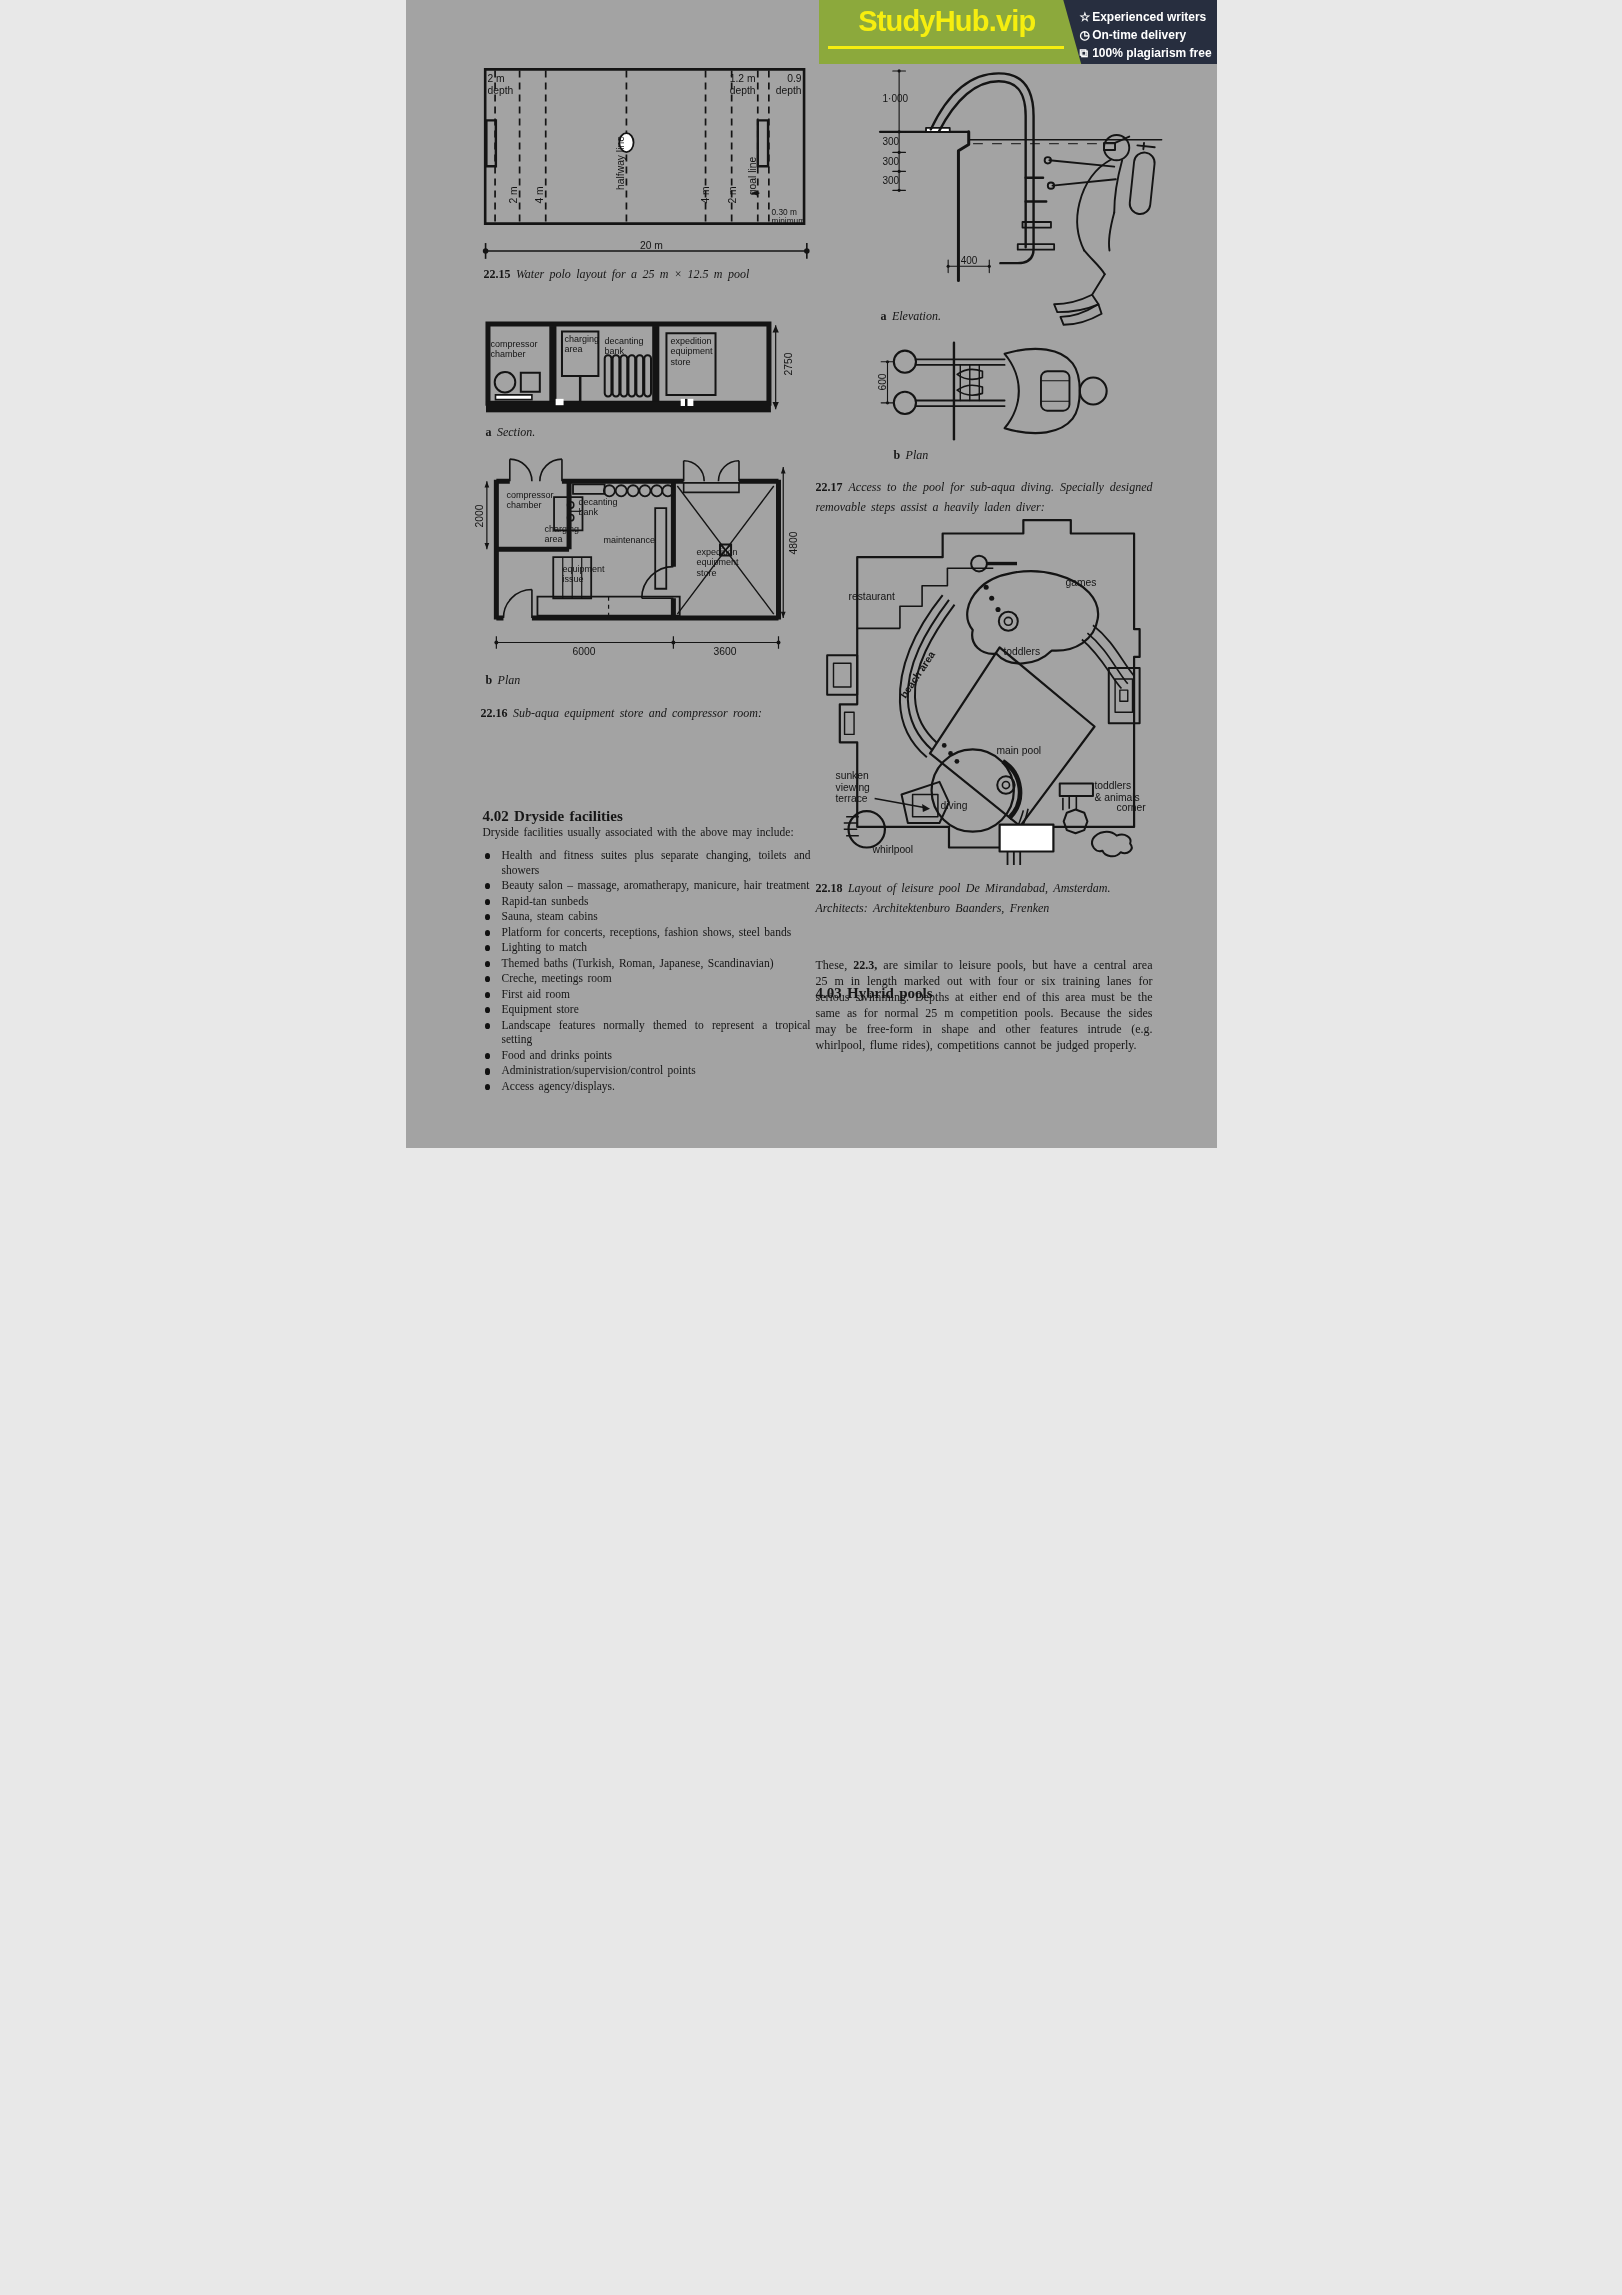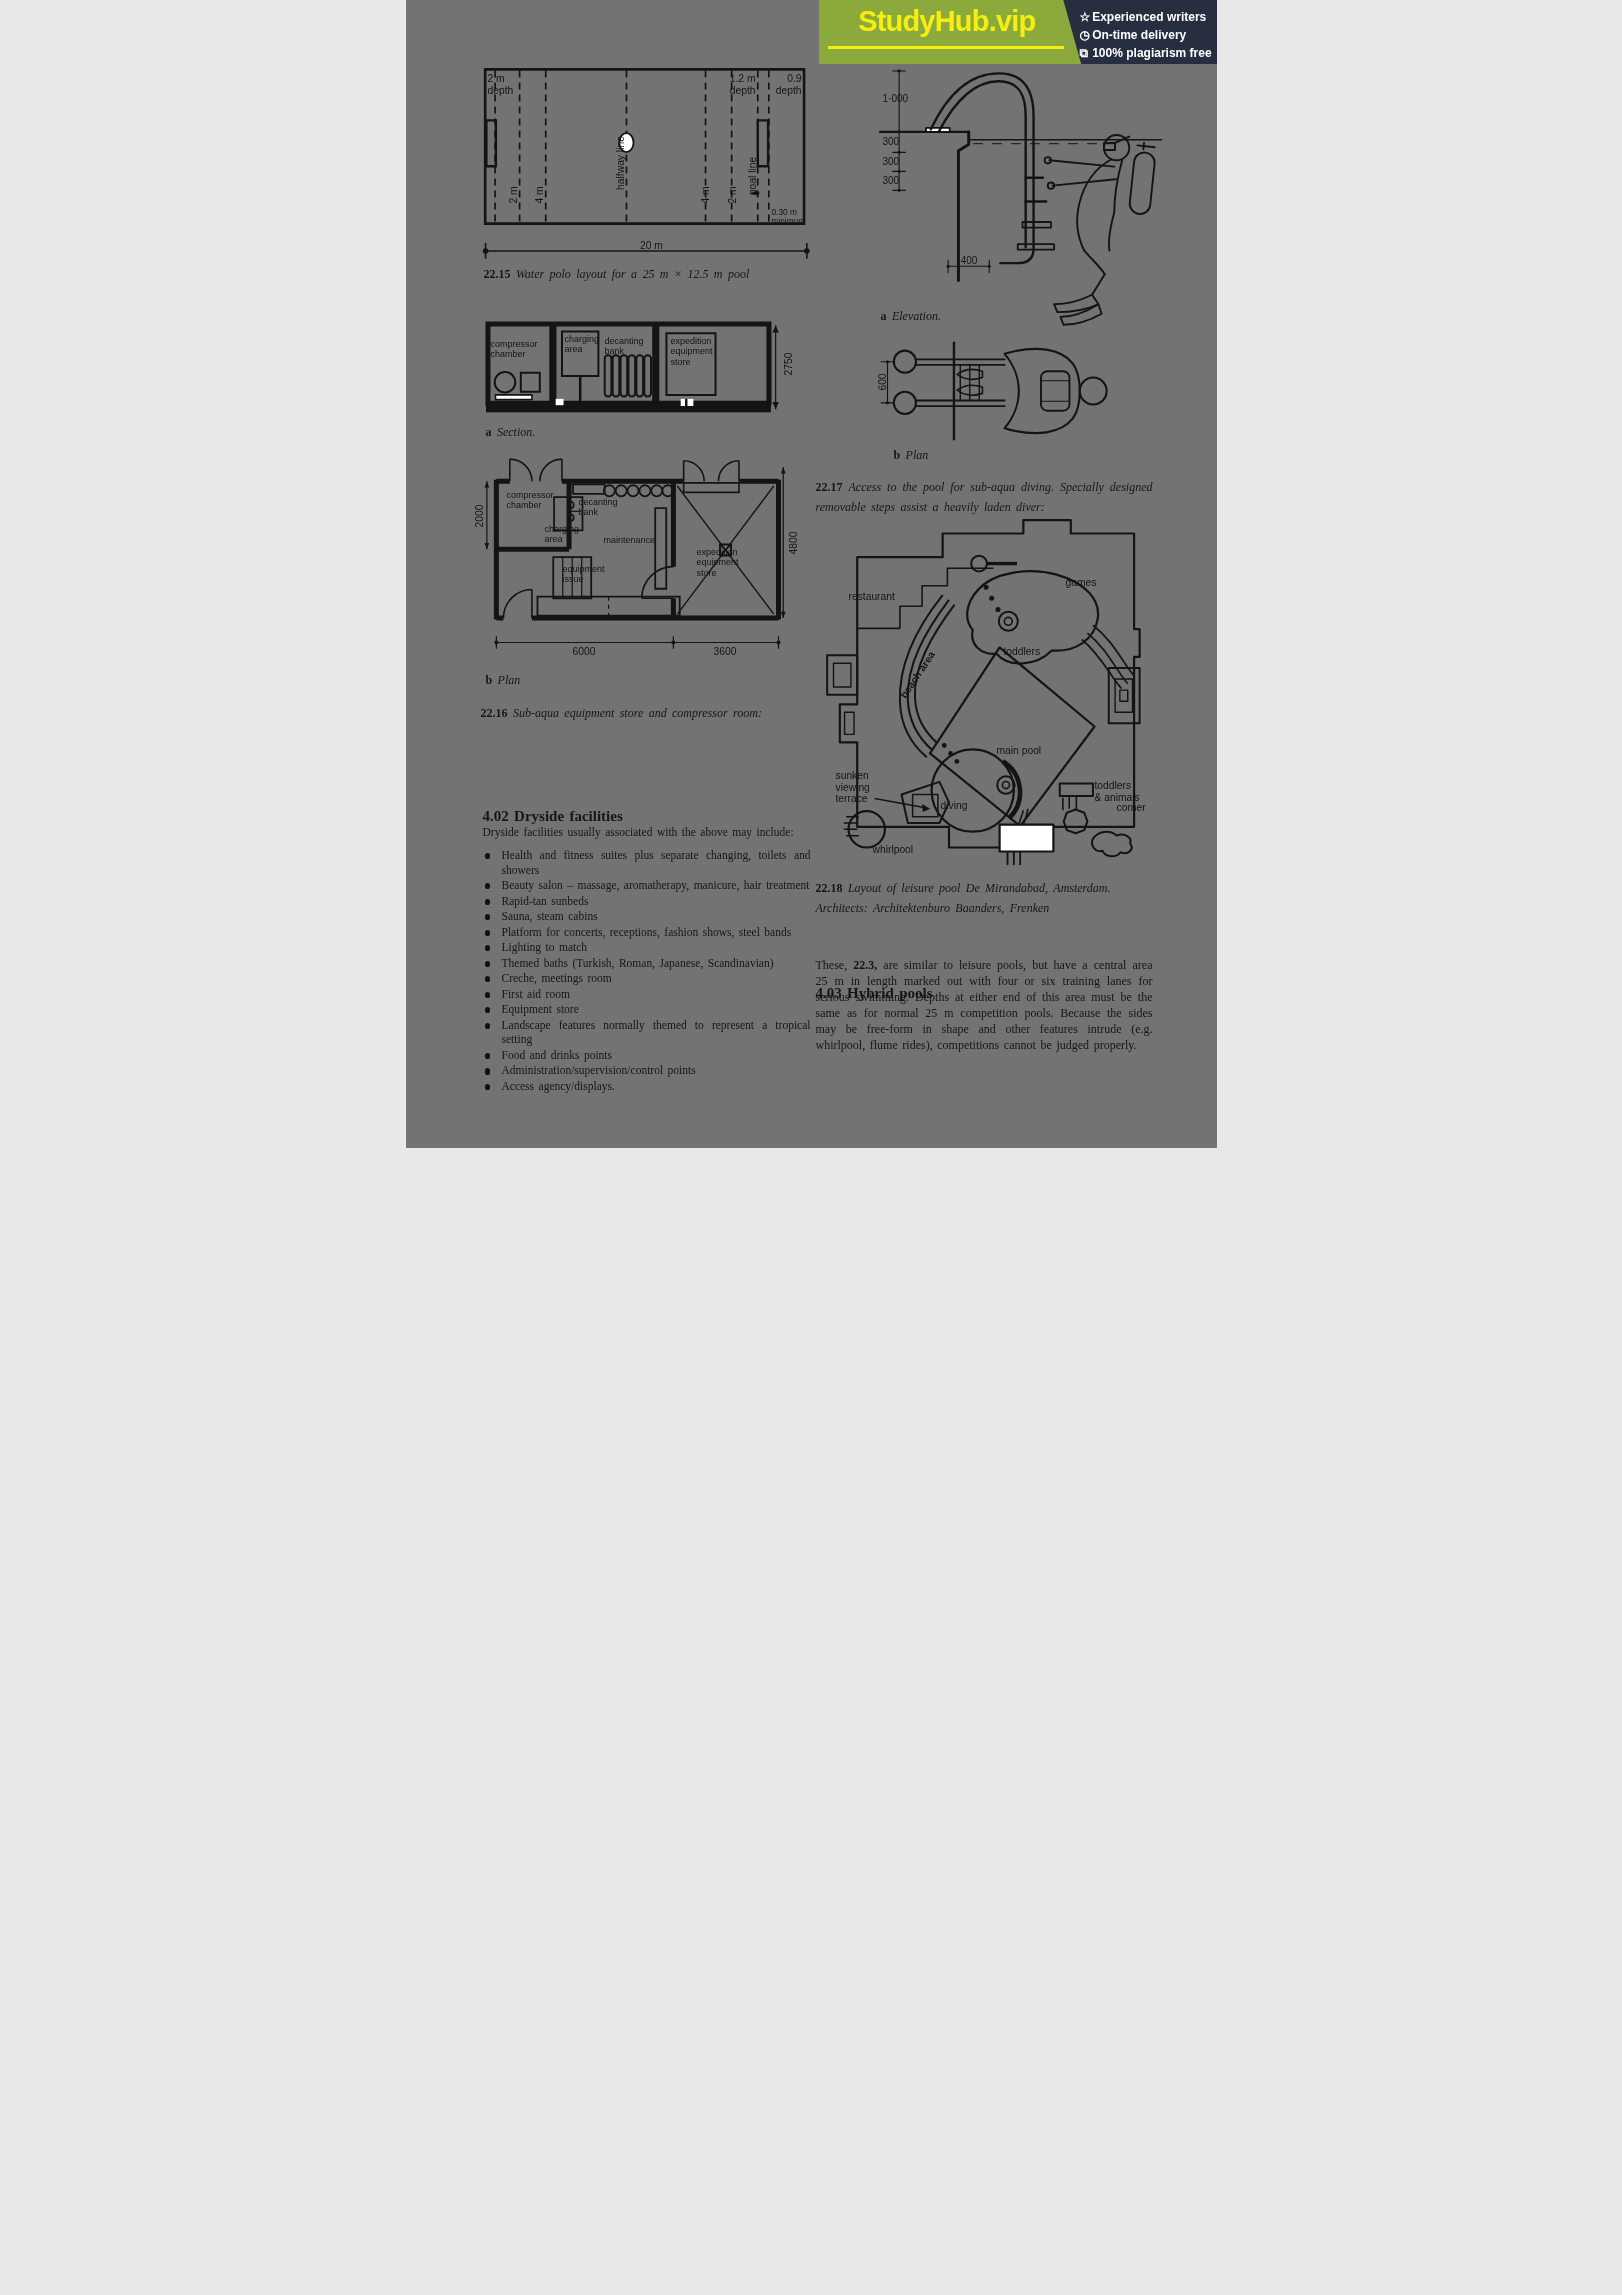--- a/index.html
+++ b/index.html
@@ -1,16 +1,16 @@
 <!DOCTYPE html>
 <html style="font-size:12.7px"><head>
 <meta charset="utf-8">
 <style>
   html,body{margin:0;padding:0;background:#e8e8e8;}
-  .page{position:relative;width:811px;height:1148px;background:#737373;margin:0 auto;overflow:hidden;
+  .page{position:relative;width:811px;height:1148px;background:#a3a3a3;margin:0 auto;overflow:hidden;
         font-family:"Liberation Serif",serif;color:#161616;}
   .abs{position:absolute;}
   
   .banner{left:413px;top:0;width:398px;height:64px;background:#272e3f;}
   .banner-green{position:absolute;left:0;top:0;width:100%;height:100%;background:#8ca93c;
       clip-path:polygon(0 0,61.5% 0,66% 100%,0 100%);}
   .brand{position:absolute;left:4.8px;top:4.8px;width:247px;text-align:center;
       font-family:"Liberation Sans",sans-serif;font-weight:bold;font-size:29px;color:#f6ee0f;letter-spacing:-0.8px;}
   .brand-under{position:absolute;left:9.5px;top:46px;width:236px;height:3.2px;background:#f6ee0f;}
   .feat{position:absolute;left:261px;width:135px;font-family:"Liberation Sans",sans-serif;

